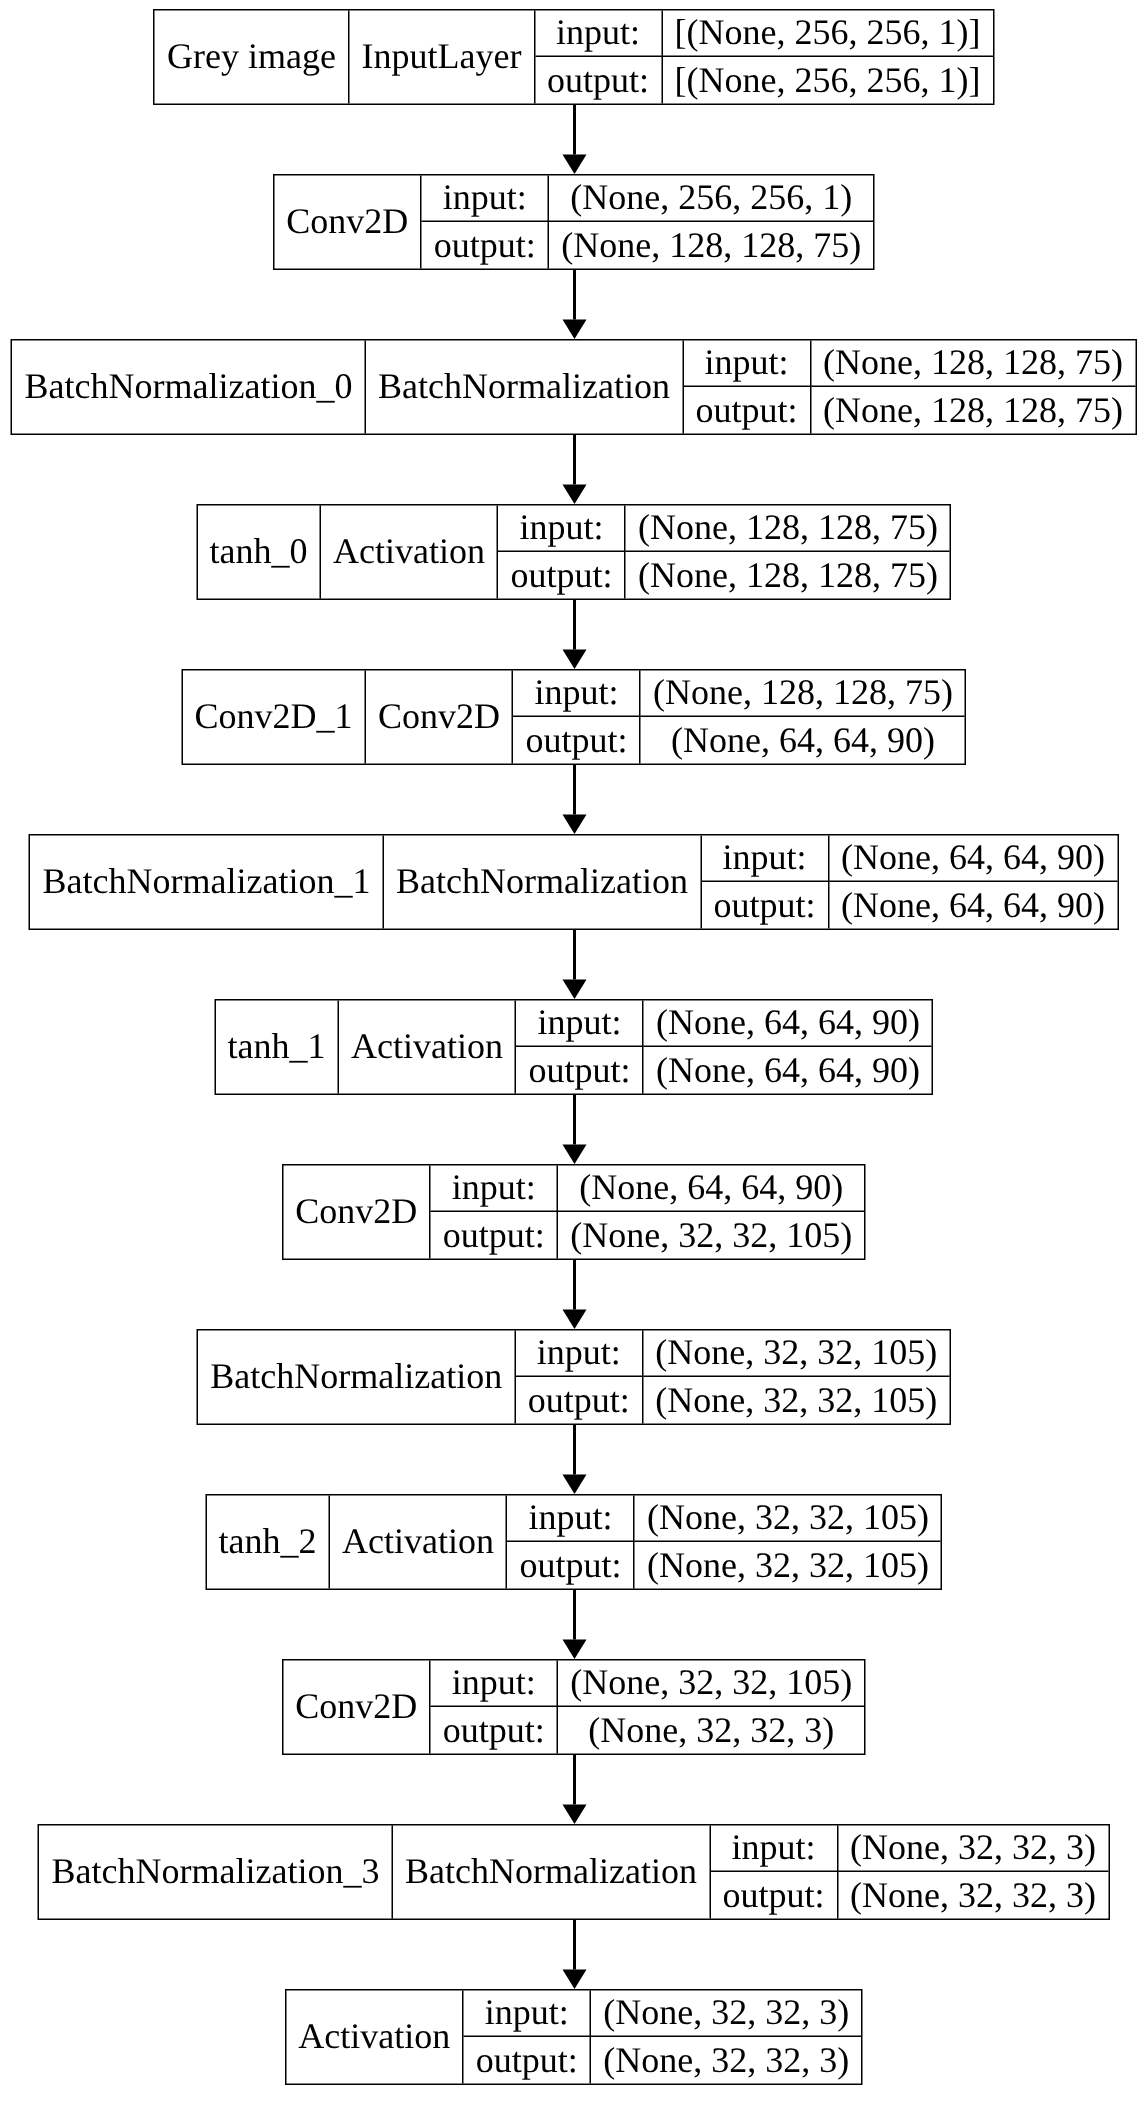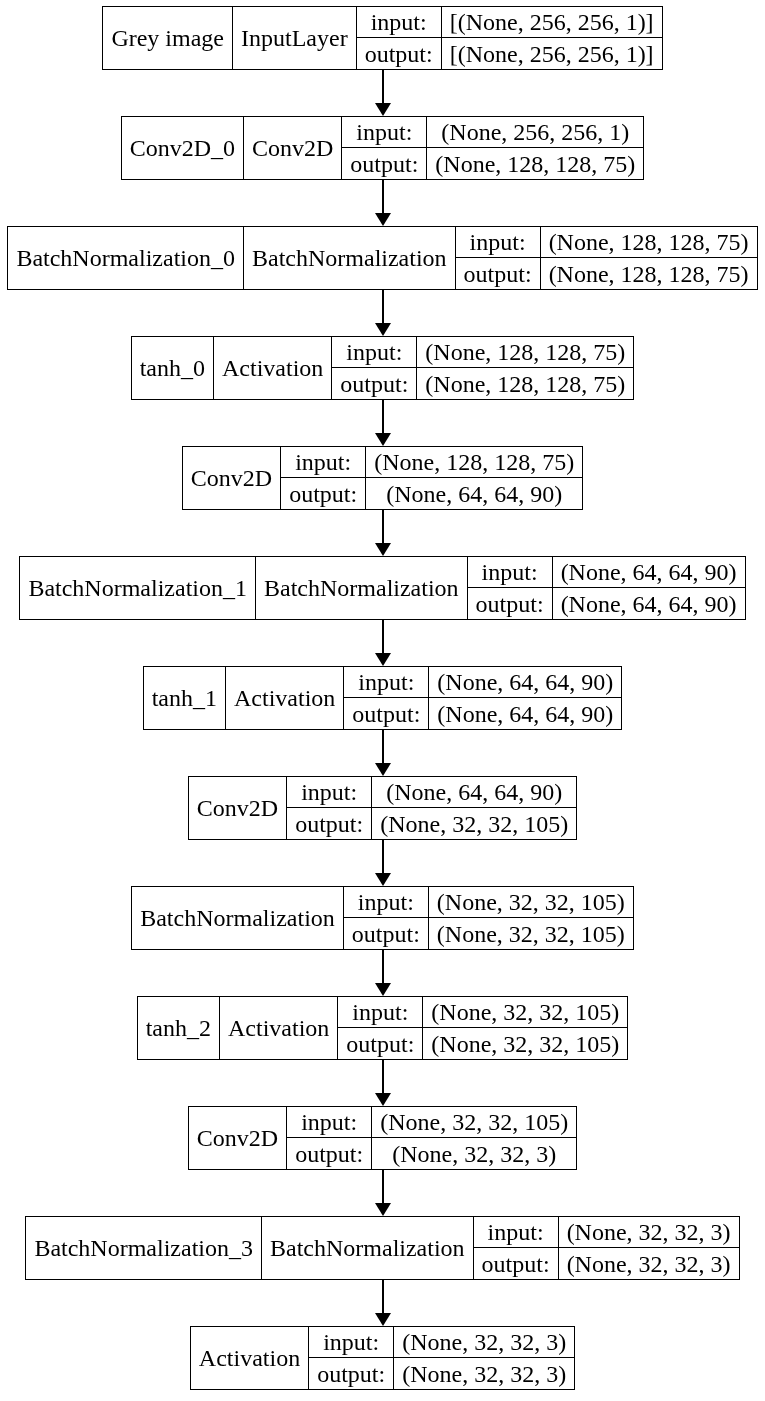--- a/index.html
+++ b/index.html
@@ -73,21 +73,20 @@
       <div class="cell out-label">output:</div>
       <div class="cell out-shape">[(None, 256, 256, 1)]</div>
     </div>
 
     <div class="edge">
       <div class="edge-line"></div>
       <div class="edge-arrowhead"></div>
     </div>
 
     <div class="node">
-      <div class="cell name">Conv2D_0</div>
       <div class="cell type">Conv2D</div>
       <div class="cell in-label">input:</div>
       <div class="cell in-shape">(None, 256, 256, 1)</div>
       <div class="cell out-label">output:</div>
       <div class="cell out-shape">(None, 128, 128, 75)</div>
     </div>
 
     <div class="edge">
       <div class="edge-line"></div>
       <div class="edge-arrowhead"></div>
@@ -115,20 +114,21 @@
       <div class="cell out-label">output:</div>
       <div class="cell out-shape">(None, 128, 128, 75)</div>
     </div>
 
     <div class="edge">
       <div class="edge-line"></div>
       <div class="edge-arrowhead"></div>
     </div>
 
     <div class="node">
+      <div class="cell name">Conv2D_1</div>
       <div class="cell type">Conv2D</div>
       <div class="cell in-label">input:</div>
       <div class="cell in-shape">(None, 128, 128, 75)</div>
       <div class="cell out-label">output:</div>
       <div class="cell out-shape">(None, 64, 64, 90)</div>
     </div>
 
     <div class="edge">
       <div class="edge-line"></div>
       <div class="edge-arrowhead"></div>

